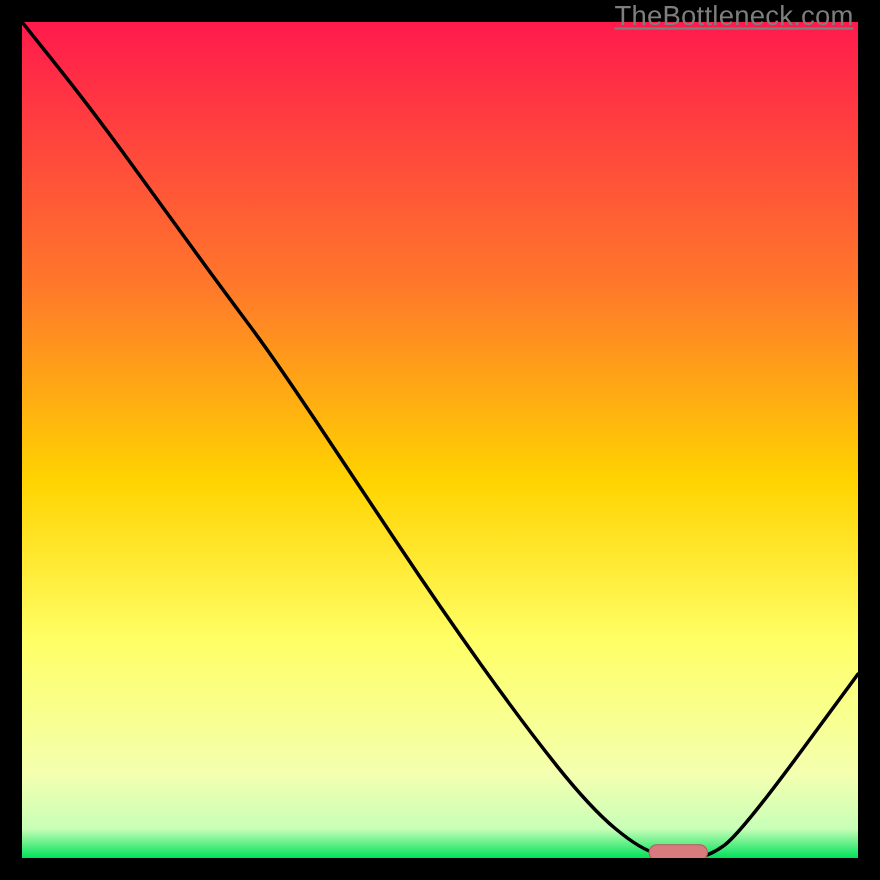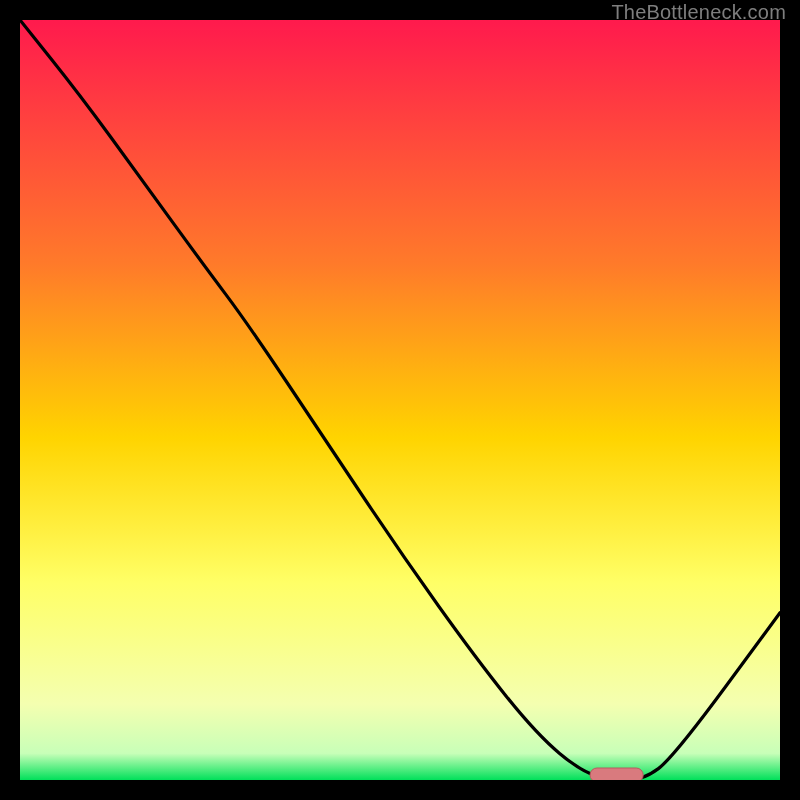--- a/index.html
+++ b/index.html
@@ -22,26 +22,27 @@
   .plot {
     position: absolute;
     left: 0;
     top: 0;
     width: 760px;
     height: 760px;
   }
   .watermark {
     position: absolute;
     top: 1px;
-    right: 14px;
+    right: 24px;
     color: #7e7e7e;
-    font-size: 20px;
+    font-size: 25px;
     font-weight: 500;
     letter-spacing: 0.2px;
     font-family: Arial, sans-serif;
+    text-decoration: underline;
   }
 </style>
 </head>
 <body>
 
 <div class="frame">
   <svg class="plot" viewBox="0 0 760 760" preserveAspectRatio="none">
     <defs>
       <linearGradient id="bg" x1="0" y1="0" x2="0" y2="1">
         <stop id="g0" offset="0%" stop-color="#ff1a4d"></stop>

